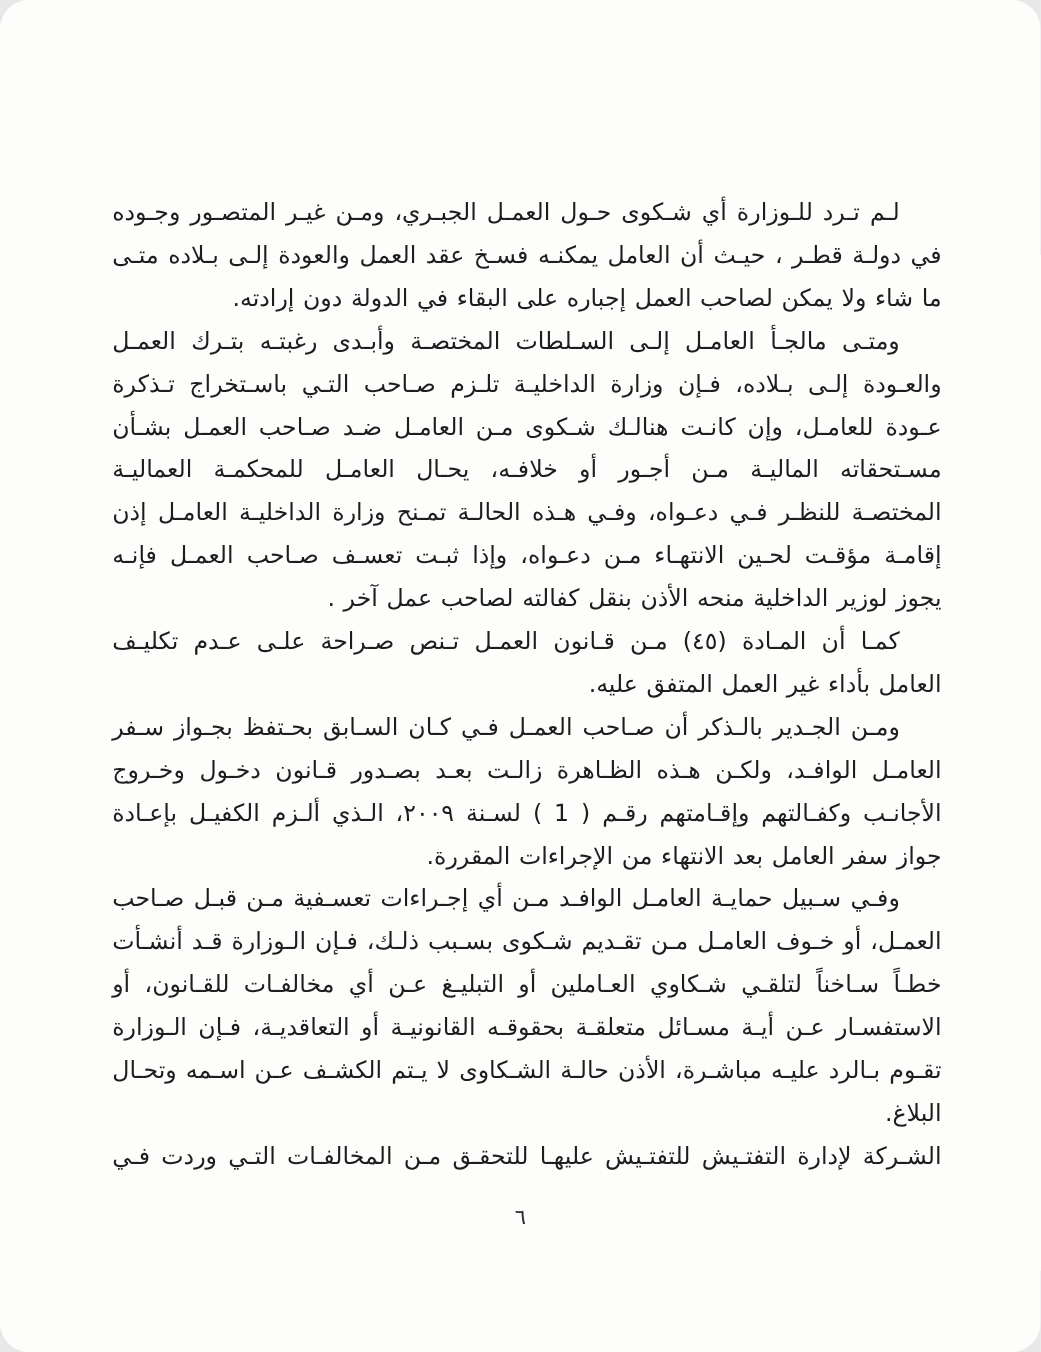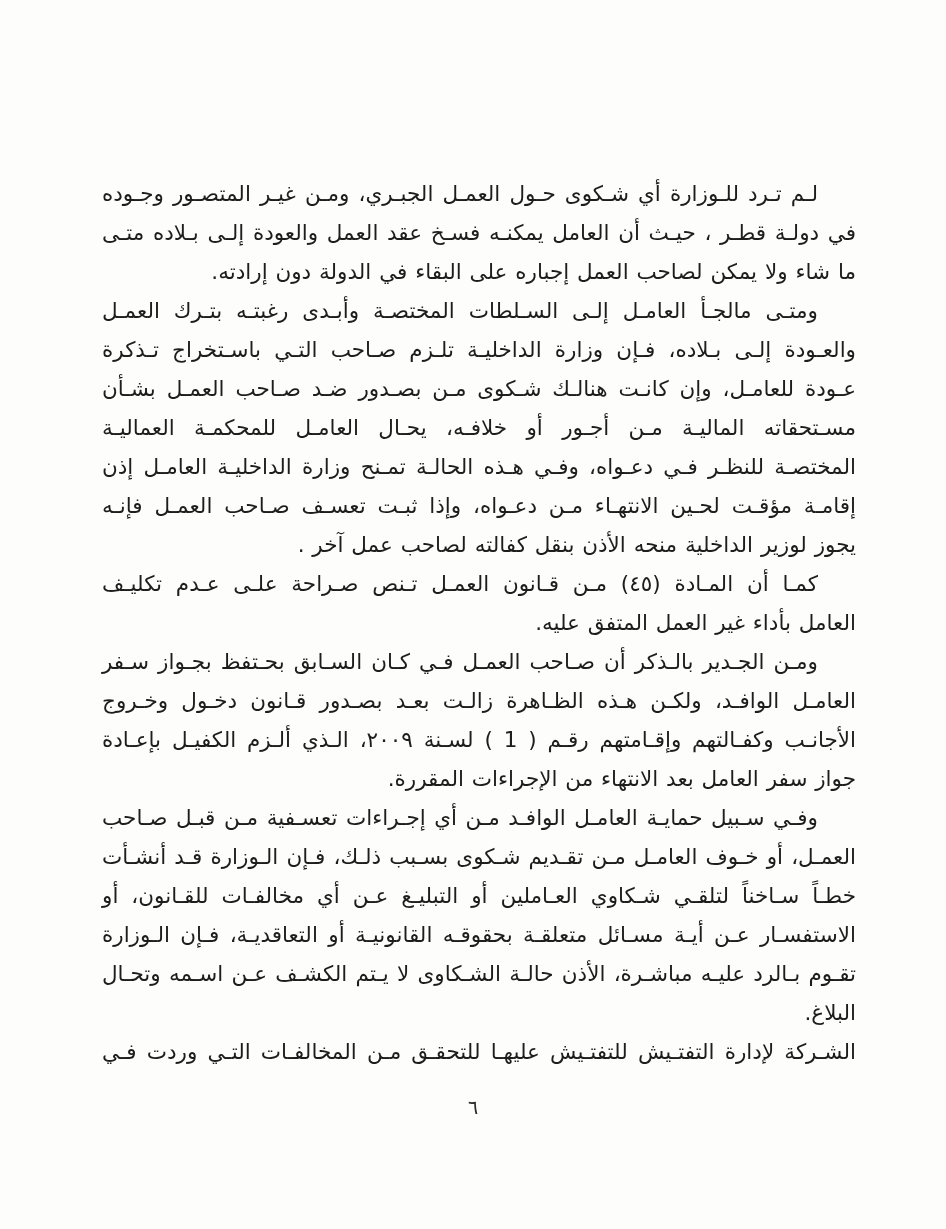--- a/index.html
+++ b/index.html
@@ -10,20 +10,21 @@
   .page {
     position: relative;
     width: 946px;
     height: 1229px;
     margin: 0 auto;
     background: #fdfdfc;
     direction: rtl;
     font-family: "DejaVu Sans", sans-serif;
     color: #1d1d1d;
     overflow: hidden;
+    border-radius: 26px;
   }
   .text-block {
     position: absolute;
     top: 174px;
     right: 90px;
     width: 754px;
   }
   .para {
     margin: 0;
     padding: 0;
@@ -61,21 +62,21 @@
 
     <p class="para">
       <span class="line first">لـم تـرد للـوزارة أي شـكوى حـول العمـل الجبـري، ومـن غيـر المتصـور وجـوده</span>
       <span class="line">في دولـة قطـر ، حيـث أن العامل يمكنـه فسـخ عقد العمل والعودة إلـى بـلاده متـى</span>
       <span class="line end">ما شاء ولا يمكن لصاحب العمل إجباره على البقاء في الدولة دون إرادته.</span>
     </p>
 
     <p class="para">
       <span class="line first">ومتـى مالجـأ العامـل إلـى السـلطات المختصـة وأبـدى رغبتـه بتـرك العمـل</span>
       <span class="line">والعـودة إلـى بـلاده، فـإن وزارة الداخليـة تلـزم صـاحب التـي باسـتخراج تـذكرة</span>
-      <span class="line">عـودة للعامـل، وإن كانـت هنالـك شـكوى مـن بصـدور ضـد صـاحب العمـل بشـأن</span>
+      <span class="line">عـودة للعامـل، وإن كانـت هنالـك شـكوى مـن العامـل ضـد صـاحب العمـل بشـأن</span>
       <span class="line">مسـتحقاته الماليـة مـن أجـور أو خلافـه، يحـال العامـل للمحكمـة العماليـة</span>
       <span class="line">المختصـة للنظـر فـي دعـواه، وفـي هـذه الحالـة تمـنح وزارة الداخليـة العامـل إذن</span>
       <span class="line">إقامـة مؤقـت لحـين الانتهـاء مـن دعـواه، وإذا ثبـت تعسـف صـاحب العمـل فإنـه</span>
       <span class="line end">يجوز لوزير الداخلية منحه الأذن بنقل كفالته لصاحب عمل آخر .</span>
     </p>
 
     <p class="para">
       <span class="line first">كمـا أن المـادة (٤٥) مـن قـانون العمـل تـنص صـراحة علـى عـدم تكليـف</span>
       <span class="line end">العامل بأداء غير العمل المتفق عليه.</span>
     </p>

